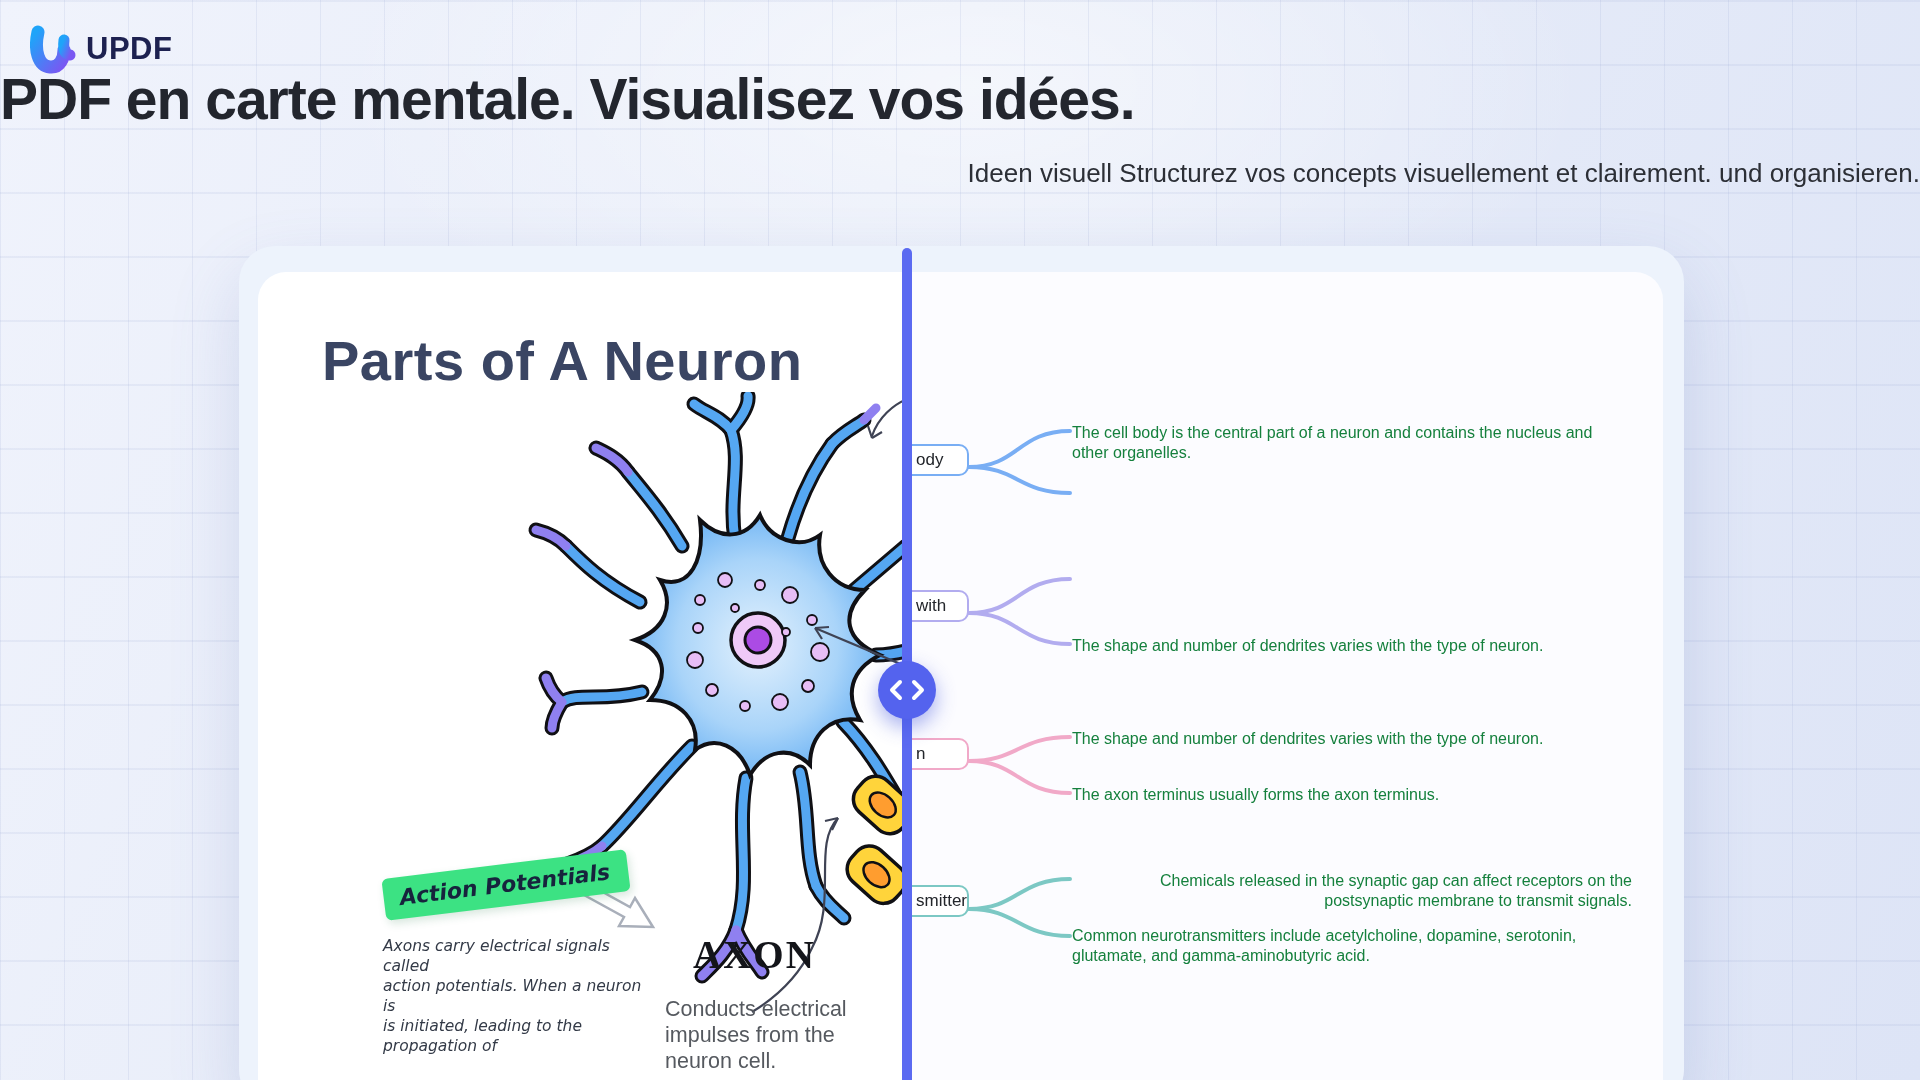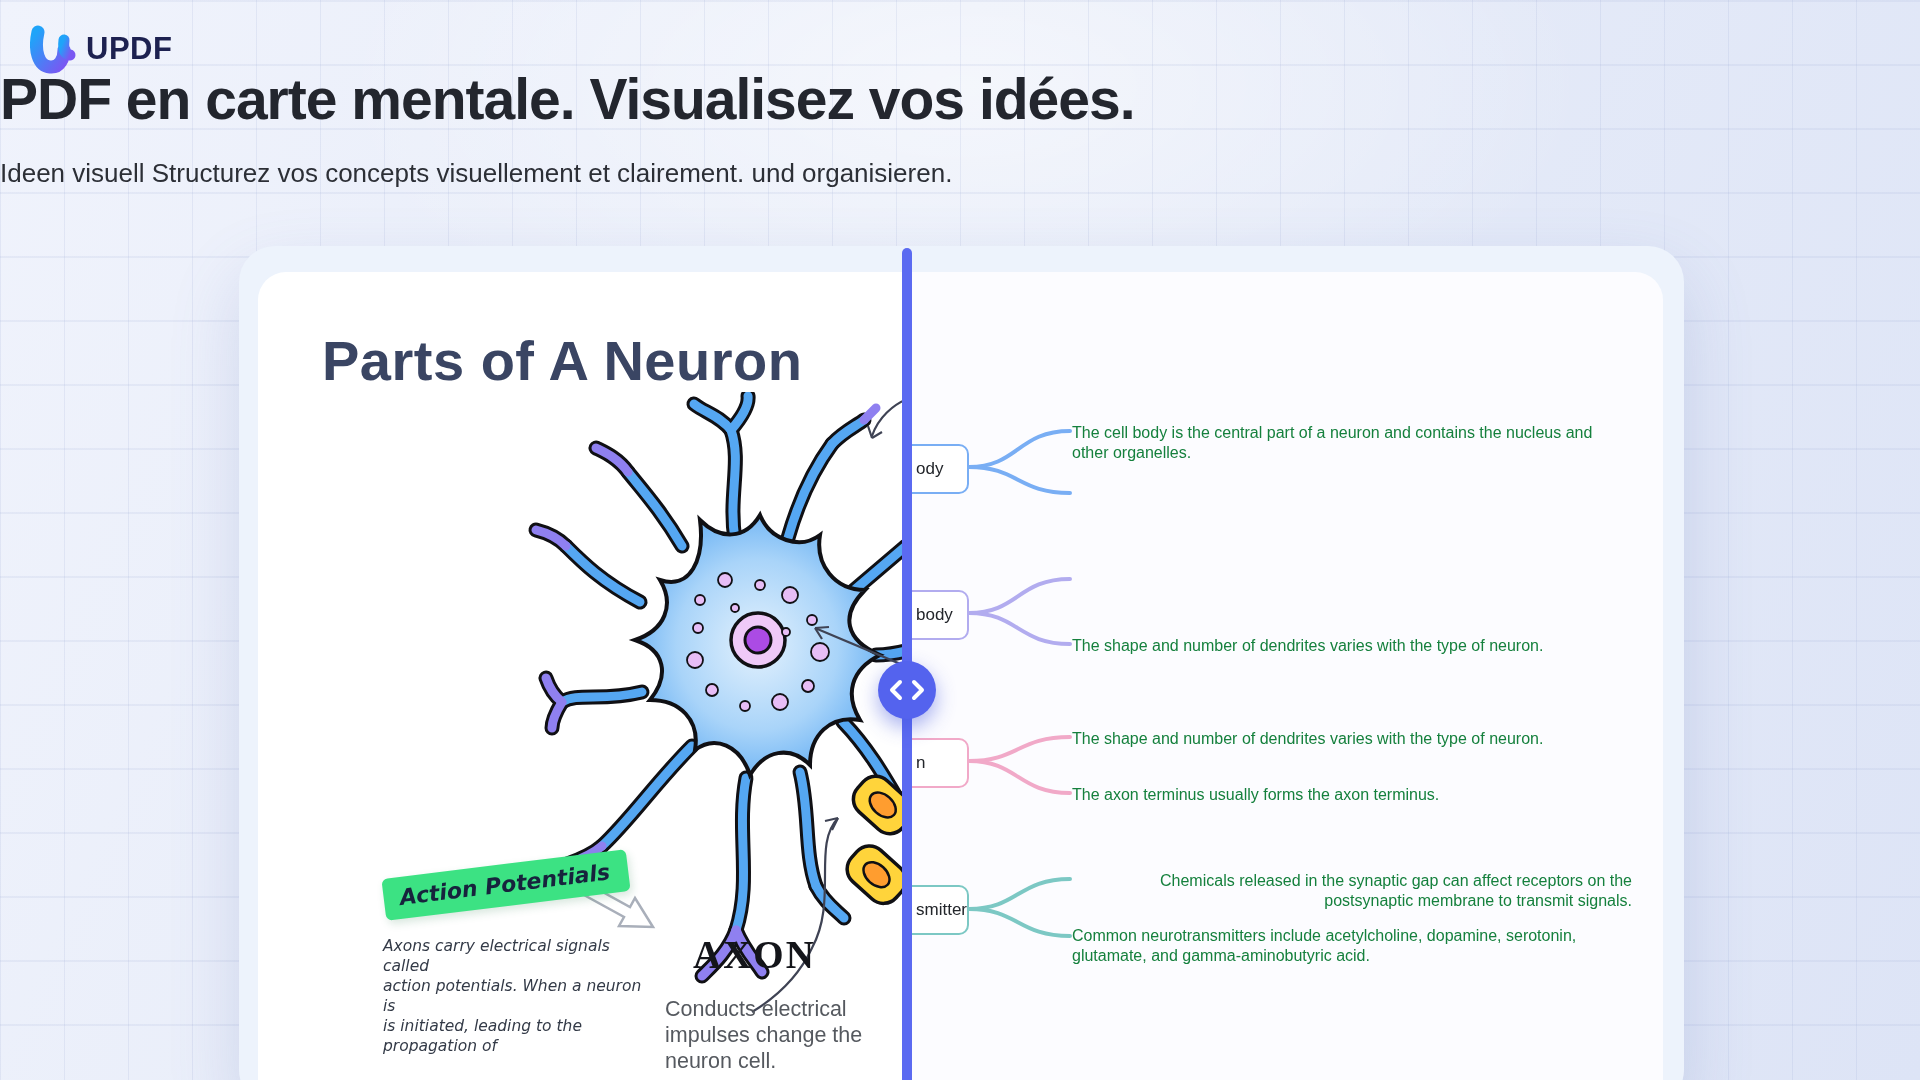--- a/index.html
+++ b/index.html
@@ -12,21 +12,21 @@
       repeating-linear-gradient(to bottom, rgba(148,163,208,.13) 0 1.5px, transparent 1.5px 64px),
       radial-gradient(900px 420px at 50% 8%, rgba(255,255,255,.55), rgba(255,255,255,0) 70%),
       linear-gradient(115deg,#f0f3fc 0%,#e8edf9 40%,#dde4f6 100%);
   }
 
   
   .logo { position:absolute; left:30px; top:24px; display:flex; align-items:center; gap:8px; cursor:pointer; }
   .logo-text { font-size:31px; font-weight:800; color:#1d2150; letter-spacing:.5px; }
   .hero-title { position:absolute; left:0; top:66px; width:100%; text-align:left;
     font-size:57px; font-weight:800; letter-spacing:-1px; color:#23262e; }
-  .hero-sub { position:absolute; left:0; top:158px; width:100%; text-align:left;
+  .hero-sub { position:absolute; left:0; top:158px; width:100%; text-align:right;
     font-size:26px; font-weight:500; color:#2c2f36; }
 
   
   .outer-card { position:absolute; left:239px; top:246px; width:1445px; height:860px;
     background:#edf3fc; border-radius:36px; box-shadow:0 30px 70px rgba(90,110,180,.20); }
   .pdf-side { position:absolute; left:258px; top:272px; width:649px; height:834px;
     background:#ffffff; border-radius:28px 0 0 0; overflow:hidden; }
   .map-side { position:absolute; left:907px; top:272px; width:756px; height:834px;
     background:#fcfcff; border-radius:0 28px 0 0; overflow:hidden; }
 
@@ -46,21 +46,21 @@
 
   
   .divider { position:absolute; left:902px; top:248px; width:10px; height:832px;
     background:#5b6af1; border-radius:6px 6px 0 0; cursor:ew-resize; }
   .handle { position:absolute; left:878px; top:661px; width:58px; height:58px; border-radius:50%;
     background:#5463ee; box-shadow:0 8px 20px rgba(60,80,220,.45); cursor:ew-resize;
     display:flex; align-items:center; justify-content:center; }
 
   
   .mm-node { position:absolute; background:#fff; border:2.5px solid #999; border-radius:10px;
-    height:50px; width:80px; display:flex; align-items:center; padding-left:25px;
+    height:32px; width:80px; display:flex; align-items:center; padding-left:25px;
     font-size:17px; color:#23262b; }
   .mm-leaf { position:absolute; left:165px; width:560px; font-size:16px; line-height:20px; color:#15803d; }
   .mm-links { position:absolute; left:0; top:0; }
 </style>
 </head>
 <body>
 
 <div class="stage">
 
   <div class="logo">
@@ -198,21 +198,21 @@
     <div class="hand-note">
       <div>Axons carry electrical signals called</div>
       <div>action potentials. When a neuron is</div>
       <div>is initiated, leading to the propagation of</div>
 
     </div>
 
     <div class="axon-heading">AXON</div>
     <div class="axon-caption">
       <div>Conducts electrical</div>
-      <div>impulses change the</div>
+      <div>impulses from the</div>
       <div>neuron cell.</div>
     </div>
   </div>
 
   <div class="map-side">
     <svg class="mm-links" width="756" height="834" viewBox="907 272 756 834">
       <g fill="none" stroke-width="4" stroke-linecap="round">
         <path d="M969,467 C1018,467 1018,431 1070,431" style="stroke: rgb(121, 174, 244);"></path>
         <path d="M969,467 C1018,467 1018,493 1070,493" style="stroke: rgb(121, 174, 244);"></path>
         <path d="M969,613 C1018,613 1018,579 1070,579" style="stroke: rgb(178, 172, 239);"></path>
@@ -221,21 +221,21 @@
         <path d="M969,761 C1018,761 1018,793 1070,793" style="stroke: rgb(241, 169, 200);"></path>
         <path d="M969,909 C1018,909 1018,879 1070,879" style="stroke: rgb(124, 200, 196);"></path>
         <path d="M969,909 C1018,909 1018,936 1070,936" style="stroke: rgb(124, 200, 196);"></path>
       </g>
     </svg>
 
     <div class="mm-node" style="left: -18px; top: 172px; border-color: rgb(121, 174, 244);">
       <span>ody</span>
     </div>
     <div class="mm-node" style="left: -18px; top: 318px; border-color: rgb(178, 172, 239);">
-      <span>body</span>
+      <span>with</span>
     </div>
     <div class="mm-node" style="left: -18px; top: 466px; border-color: rgb(241, 169, 200);">
       <span>n</span>
     </div>
     <div class="mm-node" style="left: -18px; top: 613px; border-color: rgb(124, 200, 196);">
       <span>smitter</span>
     </div>
 
     <div class="mm-leaf" style="top:151px;">The cell body is the central part of a neuron and contains the nucleus and other organelles.</div>
     <div class="mm-leaf" style="top:364px;">The shape and number of dendrites varies with the type of neuron.</div>

